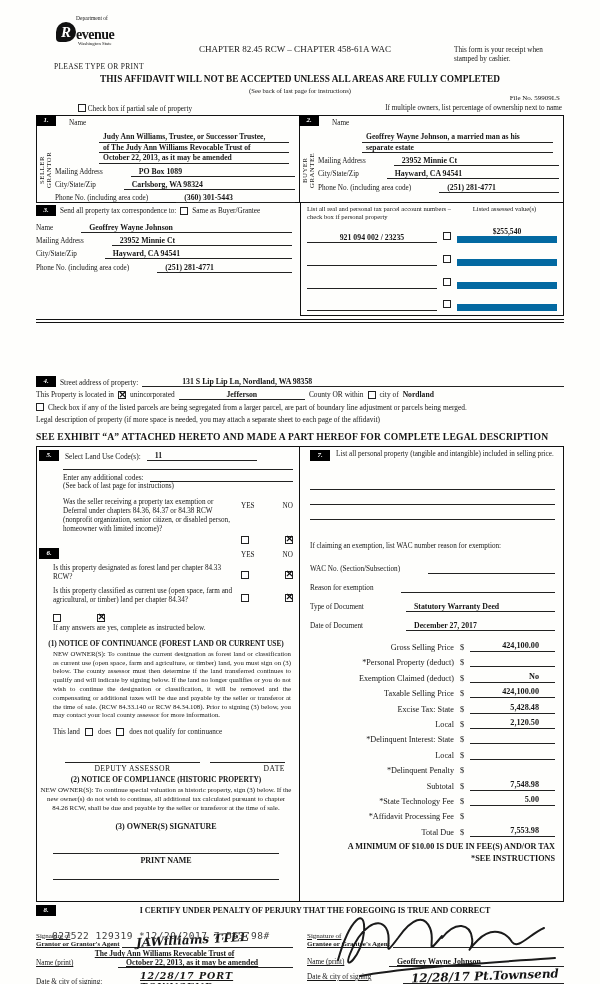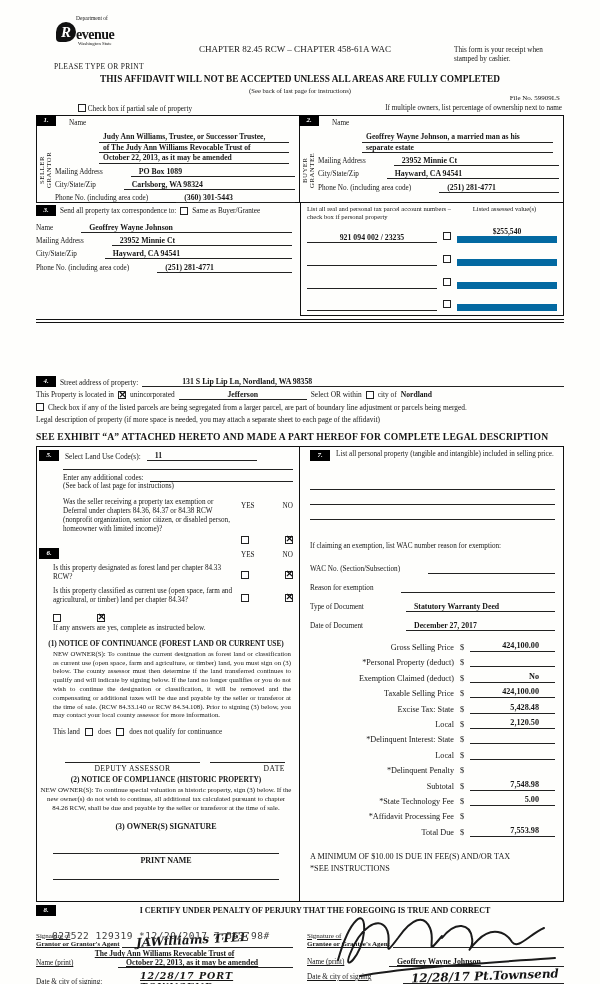--- a/index.html
+++ b/index.html
@@ -89,21 +89,21 @@
   .pn-line { border-top:1px solid #222; margin:22px 14px 0 14px; }
   .print-name { font-weight:bold; font-size:8px; text-align:center; margin-top:2px; }
   
   .pp-line { border-bottom:1px solid #222; min-height:15px; }
   .fee-row { display:flex; align-items:flex-end; height:15.4px; }
   .fee-label { width:150px; text-align:right; font-size:8.2px; padding-right:6px; flex:none; }
   .fee-dollar { font-size:8.2px; width:10px; flex:none; }
   .fee-line { flex:1; border-bottom:1px solid #222; text-align:right; font-size:8.2px;
               font-weight:bold; padding-right:16px; min-height:11px; }
   .fee-line.noline { border-bottom:none; }
-  .min-note { font-weight:normal; font-size:8.2px; text-align:left; margin-top:14px; line-height:1.5; }
+  .min-note { font-weight:bold; font-size:8.2px; text-align:right; margin-top:4px; line-height:1.5; }
   
   .sec8 { position:relative; padding-top:3px; }
   .certify { display:flex; align-items:center; gap:10px; }
   .certify-text { flex:1; text-align:center; font-weight:bold; font-size:8px; }
   .sigcols { display:flex; gap:14px; margin-top:16px;text-decoration:underline; }
   .sigcol { width:50%; position:relative; }
   .sig-lblrow { display:flex; align-items:flex-end; font-size:7px; }
   .sig-lbl { width:86px; line-height:1.2; flex:none; }
   .hand { font-family:"DejaVu Serif",serif; font-style:italic; }
   .grantor-sig { font-size:12px; transform:rotate(-3deg); display:inline-block; padding-left:6px; }
@@ -268,21 +268,21 @@
     <div class="s4row">
       <span class="badge">4.</span>
       <span>Street address of property:</span>
       <span class="fl" style="padding-left:40px;margin-top:48px;">131 S Lip Lip Ln, Nordland, WA  98358</span>
     </div>
     <div class="s4row" style="align-items:center;">
       <span>This Property is located in</span>
       <span class="cb checked"></span>
       <span>unincorporated</span>
       <span class="fl center" style="max-width:150px;">Jefferson</span>
-      <span>Select OR  within</span>
+      <span>County OR  within</span>
       <span class="cb"></span>
       <span>city of</span>
       <b style="font-size:7.6px;">Nordland</b>
       <span style="flex:1;"></span>
     </div>
     <div class="s4row" style="align-items:center;">
       <span class="cb"></span>
       <span>Check box if any of the listed parcels are being segregated from a larger parcel, are part of boundary line adjustment or parcels being merged.</span>
     </div>
     <div class="s4row">

